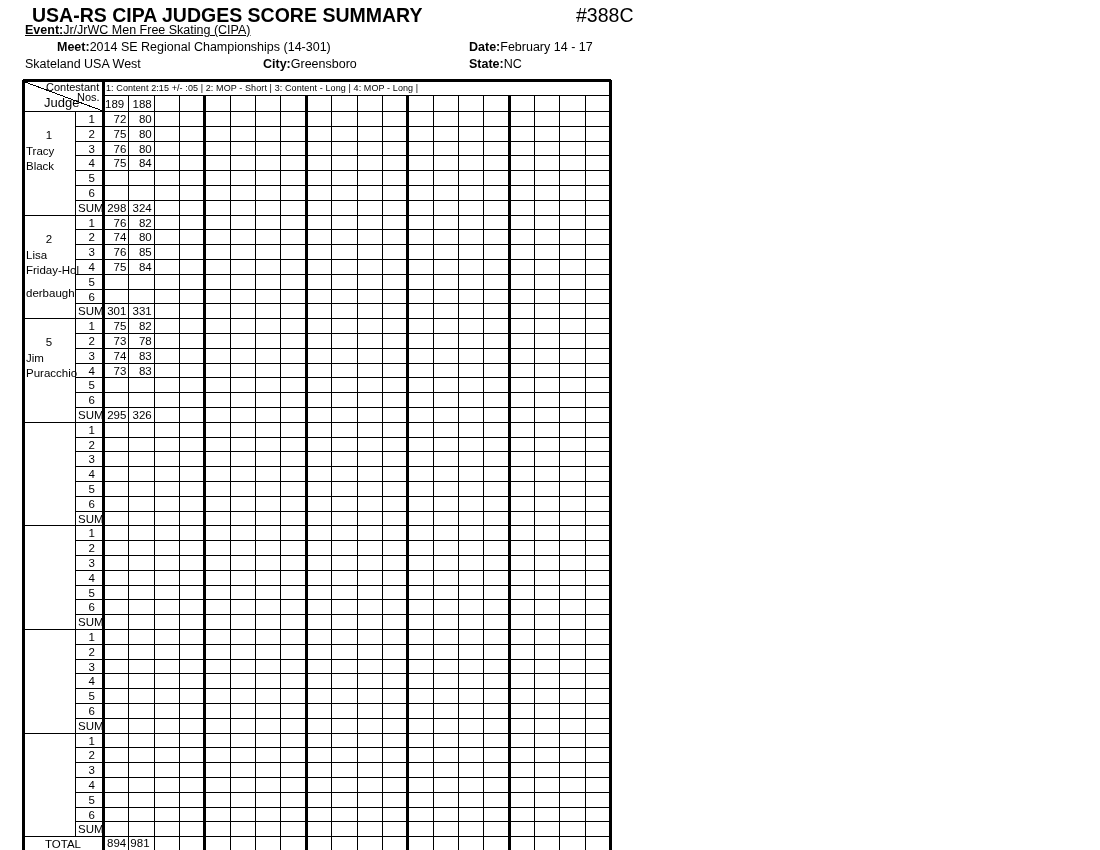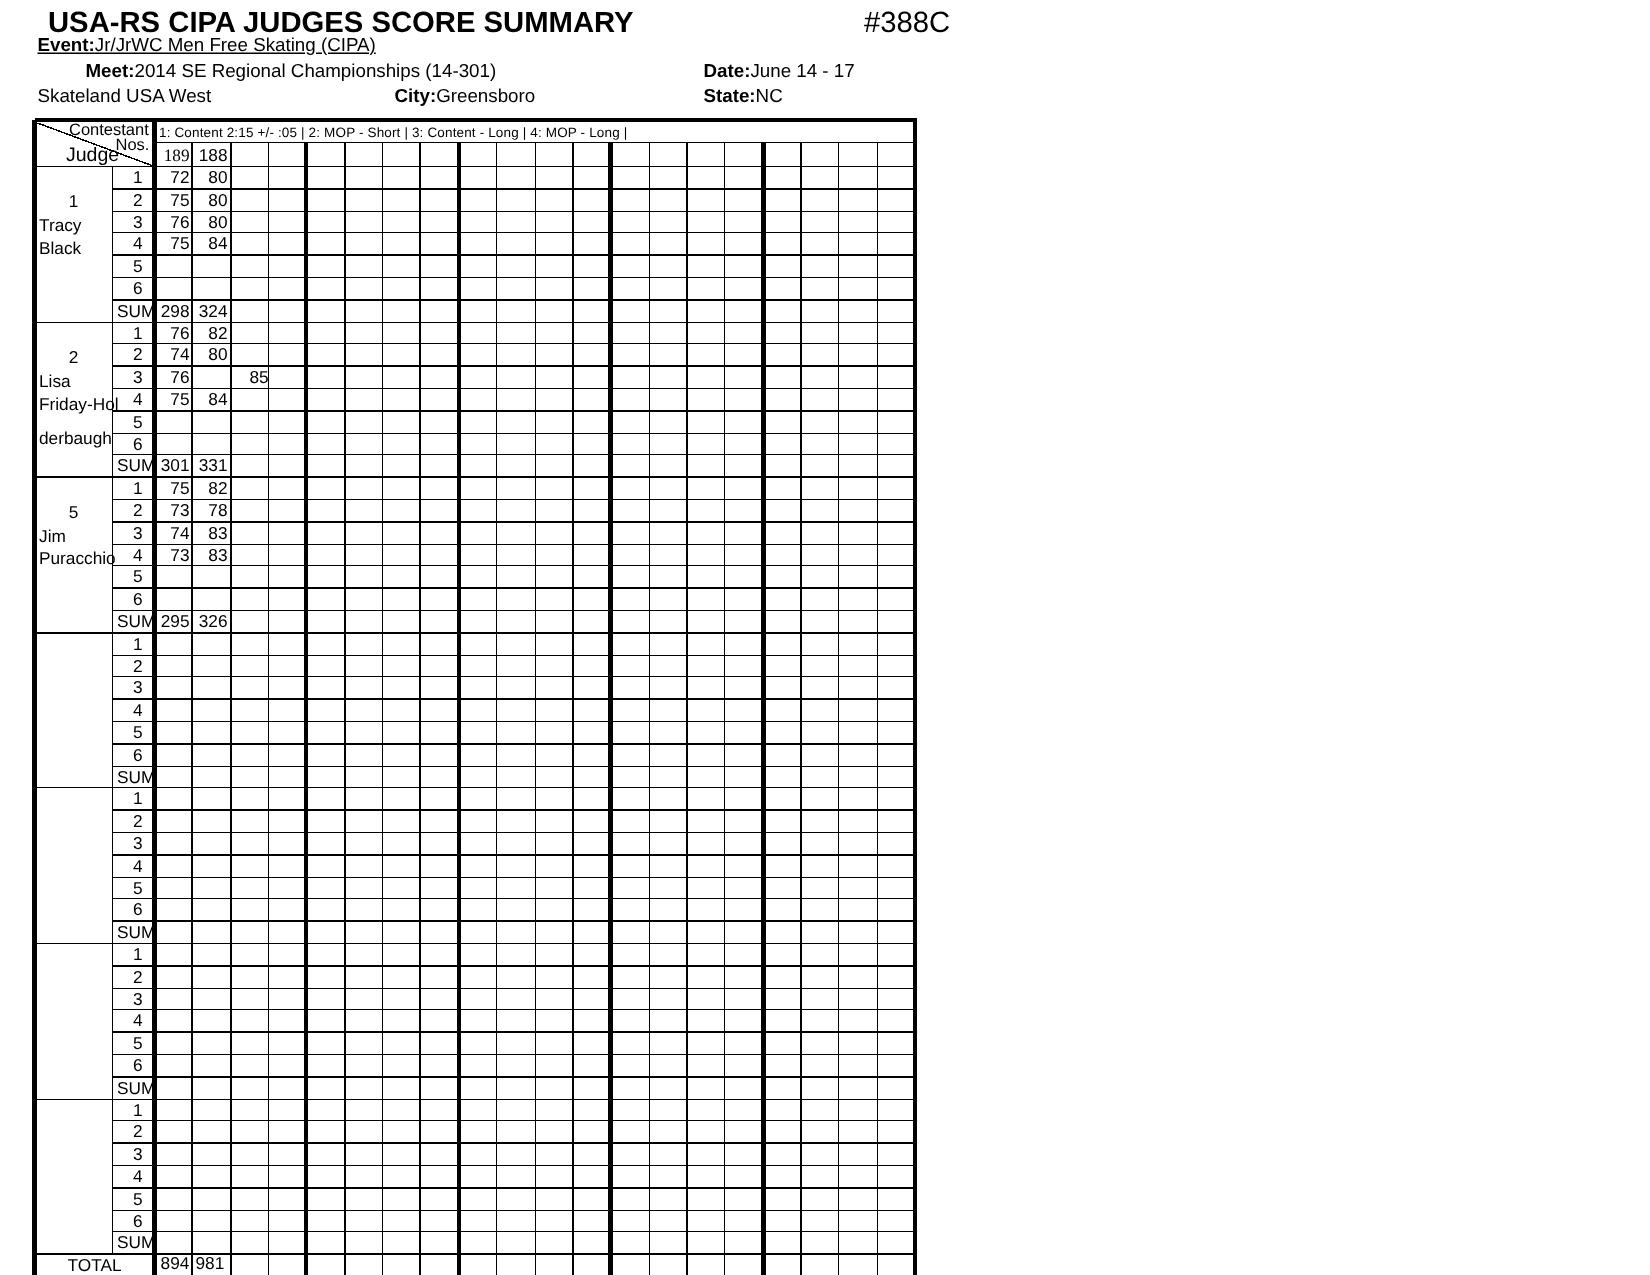--- a/index.html
+++ b/index.html
@@ -18,21 +18,21 @@
 <div class="abs title">USA-RS CIPA JUDGES SCORE SUMMARY</div>
 <div class="abs formno">#388C</div>
 
 <div class="abs hdr" style="left:25px; top:23px;text-decoration:underline;">
   <b>Event:</b><span>Jr/JrWC Men Free Skating  (CIPA)</span>
 </div>
 <div class="abs hdr" style="left:25px; top:40px;padding-left:32px;">
   <b>Meet:</b><span>2014 SE Regional Championships (14-301)</span>
 </div>
 <div class="abs hdr" style="left:469px; top:40px;">
-  <b>Date:</b><span>June 14 - 17</span>
+  <b>Date:</b><span>February 14 - 17</span>
 </div>
 <div class="abs hdr" style="left:25px; top:57px;">
   <span>Skateland USA West</span>
 </div>
 <div class="abs hdr" style="left:263px; top:57px;">
   <b>City:</b><span>Greensboro</span>
 </div>
 <div class="abs hdr" style="left:469px; top:57px;">
   <b>State:</b><span>NC</span>
 </div>
@@ -116,21 +116,21 @@
     <line x1="23" y1="836" x2="610" y2="836" stroke="#000" stroke-width="1" shape-rendering="crispEdges"></line>
     <line x1="23" y1="852.2" x2="610" y2="852.2" stroke="#000" stroke-width="1" shape-rendering="crispEdges"></line>
   </svg>
 
 <div class="cell-txt" style="left:46px; top:81px; font-size:11px;">Contestant</div>
 <div class="cell-txt" style="left:77px; top:91px; font-size:11px;">Nos.</div>
 <div class="cell-txt" style="left:44px; top:96px; font-size:13px;">Judge</div>
 <div class="cell-txt" style="left:106px; top:82px; font-size:9px; letter-spacing:0.1px;">1: Content 2:15 +/- :05 | 2: MOP - Short | 3: Content - Long | 4: MOP - Long |</div>
 
 <div id="dynamic">
-    <div class="cell-txt" style="left: 103px; top: 98px; width: 23.35px; text-align: right; font-family: Liberation Serif, serif;">189</div>
+    <div class="cell-txt" style="left: 103px; top: 98px; width: 23.35px; text-align: center;">189</div>
     <div class="cell-txt" style="left: 128.35px; top: 98px; width: 23.35px; text-align: right;">188</div>
     <div class="cell-txt" style="left: 23px; top: 129px; width: 52px; text-align: center;">1</div>
     <div class="cell-txt" style="left: 26px; top: 145px;">Tracy</div>
     <div class="cell-txt" style="left: 26px; top: 160px;">Black</div>
     <div class="cell-txt" style="left: 75px; top: 113px; width: 20px; text-align: right;">1</div>
     <div class="cell-txt" style="left: 103px; top: 113px; width: 23.35px; text-align: right;">72</div>
     <div class="cell-txt" style="left: 128.35px; top: 113px; width: 23.35px; text-align: right;">80</div>
     <div class="cell-txt" style="left: 75px; top: 127.8px; width: 20px; text-align: right;">2</div>
     <div class="cell-txt" style="left: 103px; top: 127.8px; width: 23.35px; text-align: right;">75</div>
     <div class="cell-txt" style="left: 128.35px; top: 127.8px; width: 23.35px; text-align: right;">80</div>
@@ -150,21 +150,21 @@
     <div class="cell-txt" style="left: 26px; top: 263.6px;">Friday-Hol</div>
     <div class="cell-txt" style="left: 26px; top: 287px;">derbaugh</div>
     <div class="cell-txt" style="left: 75px; top: 216.6px; width: 20px; text-align: right;">1</div>
     <div class="cell-txt" style="left: 103px; top: 216.6px; width: 23.35px; text-align: right;">76</div>
     <div class="cell-txt" style="left: 128.35px; top: 216.6px; width: 23.35px; text-align: right;">82</div>
     <div class="cell-txt" style="left: 75px; top: 231.4px; width: 20px; text-align: right;">2</div>
     <div class="cell-txt" style="left: 103px; top: 231.4px; width: 23.35px; text-align: right;">74</div>
     <div class="cell-txt" style="left: 128.35px; top: 231.4px; width: 23.35px; text-align: right;">80</div>
     <div class="cell-txt" style="left: 75px; top: 246.2px; width: 20px; text-align: right;">3</div>
     <div class="cell-txt" style="left: 103px; top: 246.2px; width: 23.35px; text-align: right;">76</div>
-    <div class="cell-txt" style="left: 128.35px; top: 246.2px; width: 23.35px; text-align: left; padding-left: 38px;">85</div>
+    <div class="cell-txt" style="left: 128.35px; top: 246.2px; width: 23.35px; text-align: right;">85</div>
     <div class="cell-txt" style="left: 75px; top: 261px; width: 20px; text-align: right;">4</div>
     <div class="cell-txt" style="left: 103px; top: 261px; width: 23.35px; text-align: right;">75</div>
     <div class="cell-txt" style="left: 128.35px; top: 261px; width: 23.35px; text-align: right;">84</div>
     <div class="cell-txt" style="left: 75px; top: 275.8px; width: 20px; text-align: right;">5</div>
     <div class="cell-txt" style="left: 75px; top: 290.6px; width: 20px; text-align: right;">6</div>
     <div class="cell-txt" style="left: 78px; top: 305.4px; width: 28px; text-align: left;">SUM</div>
     <div class="cell-txt" style="left: 103px; top: 305.4px; width: 23.35px; text-align: right;">301</div>
     <div class="cell-txt" style="left: 128.35px; top: 305.4px; width: 23.35px; text-align: right;">331</div>
     <div class="cell-txt" style="left: 23px; top: 336.2px; width: 52px; text-align: center;">5</div>
     <div class="cell-txt" style="left: 26px; top: 352.2px;">Jim</div>

